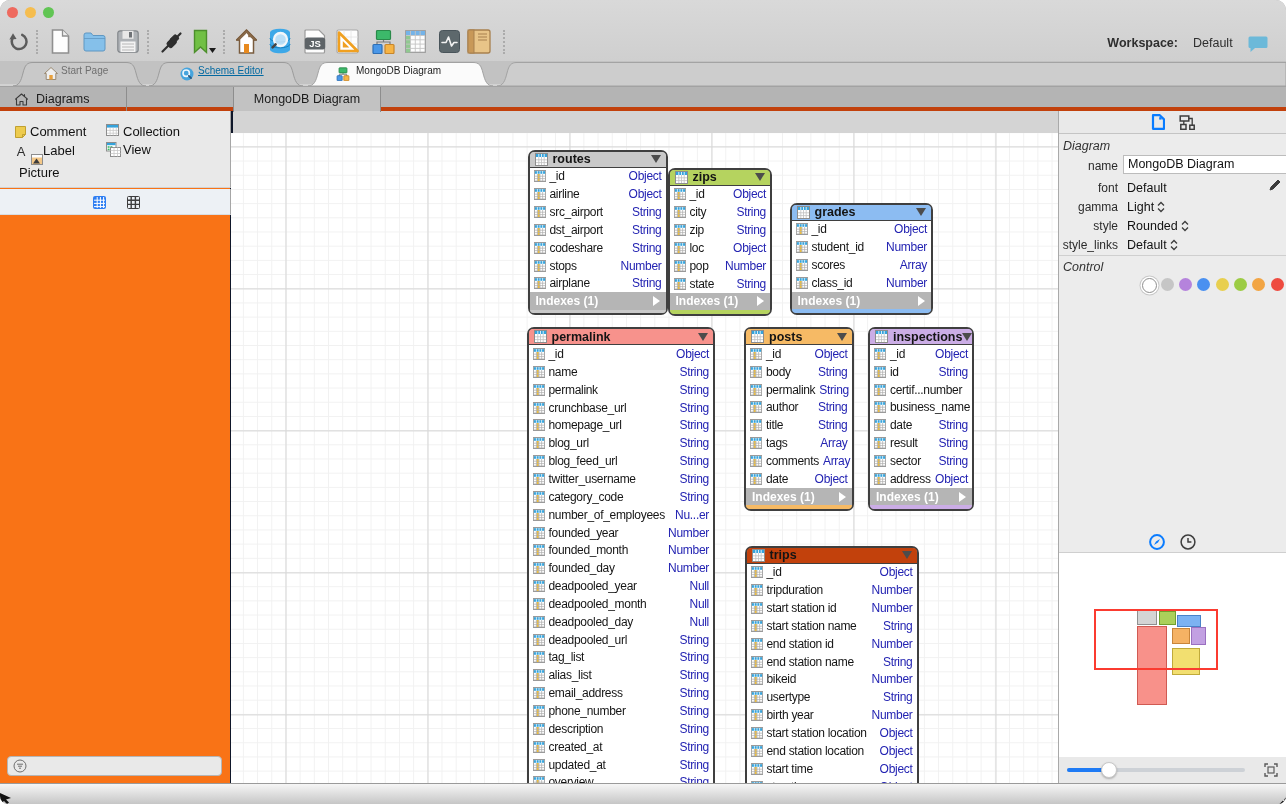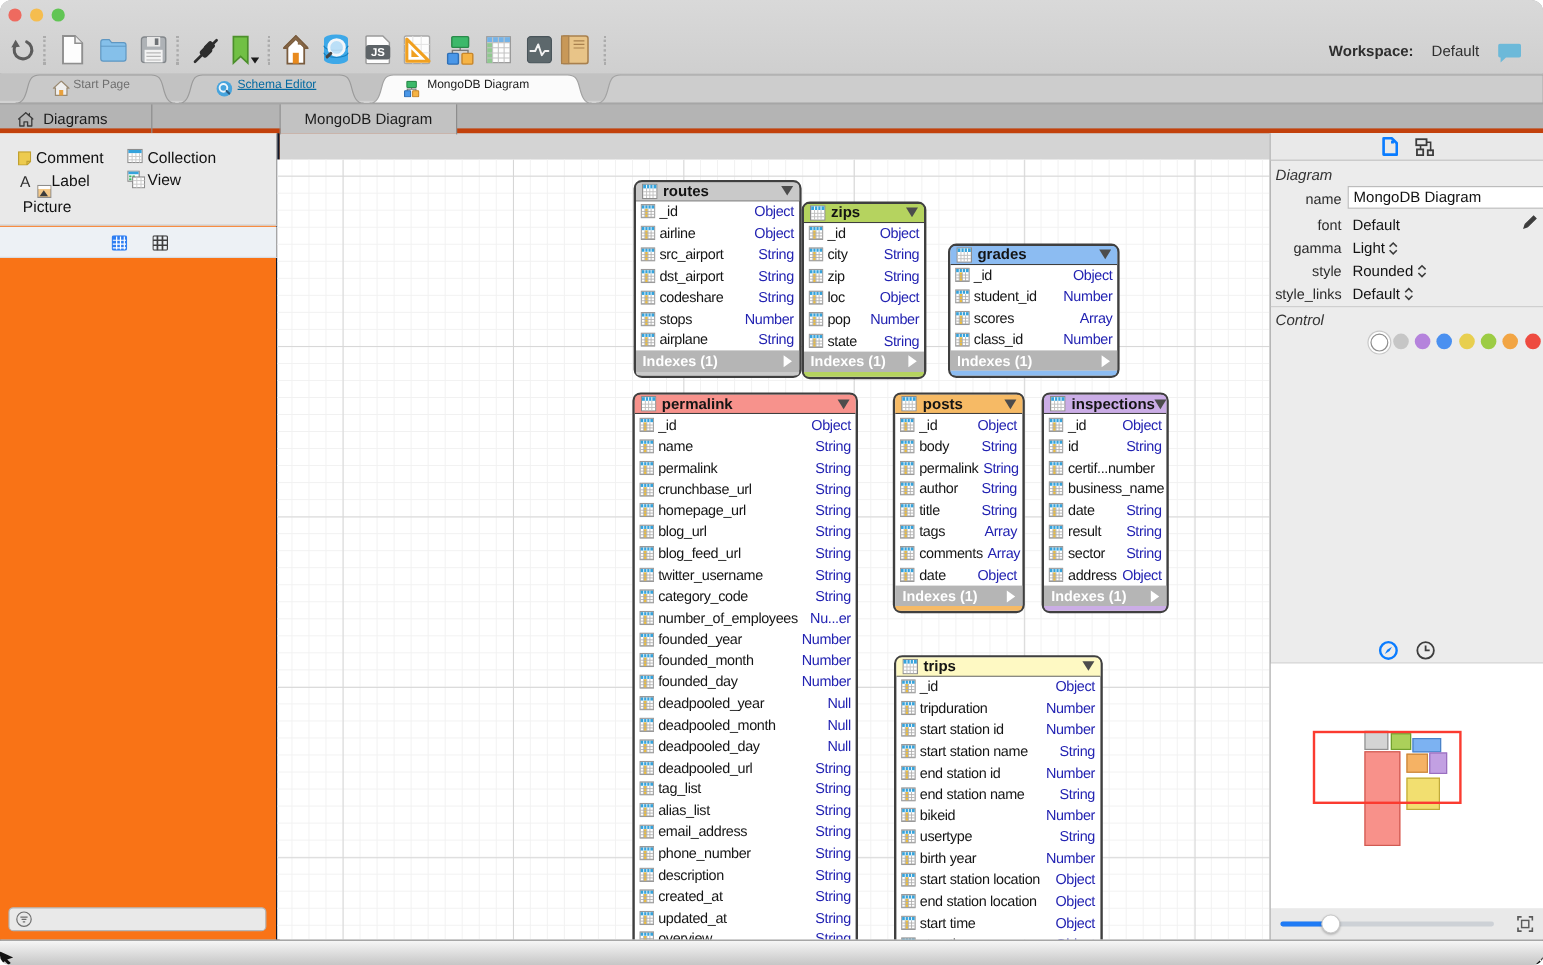--- a/index.html
+++ b/index.html
@@ -808,21 +808,21 @@
           <svg width="12" height="12">
             <use href="#ri"></use>
           </svg>
           <span class="fn">address</span>
           <span class="ft">Object</span>
         </div>
  <div class="ix">Indexes (1)<span class="ar"></span></div>
  <div class="st" style="background:#cbade6"></div>
 </div>
 <div class="tbl" style="left:513.5px;top:412.5px;width:174px;">
- <div class="th" style="background:#fef9c3">
+ <div class="th" style="background:#c2410c">
           <svg width="13" height="13">
             <use href="#hi"></use>
           </svg>
           <span class="cap">trips</span>
           <span class="dn"></span>
         </div>
  <div class="tr">
           <svg width="12" height="12">
             <use href="#ri"></use>
           </svg>

